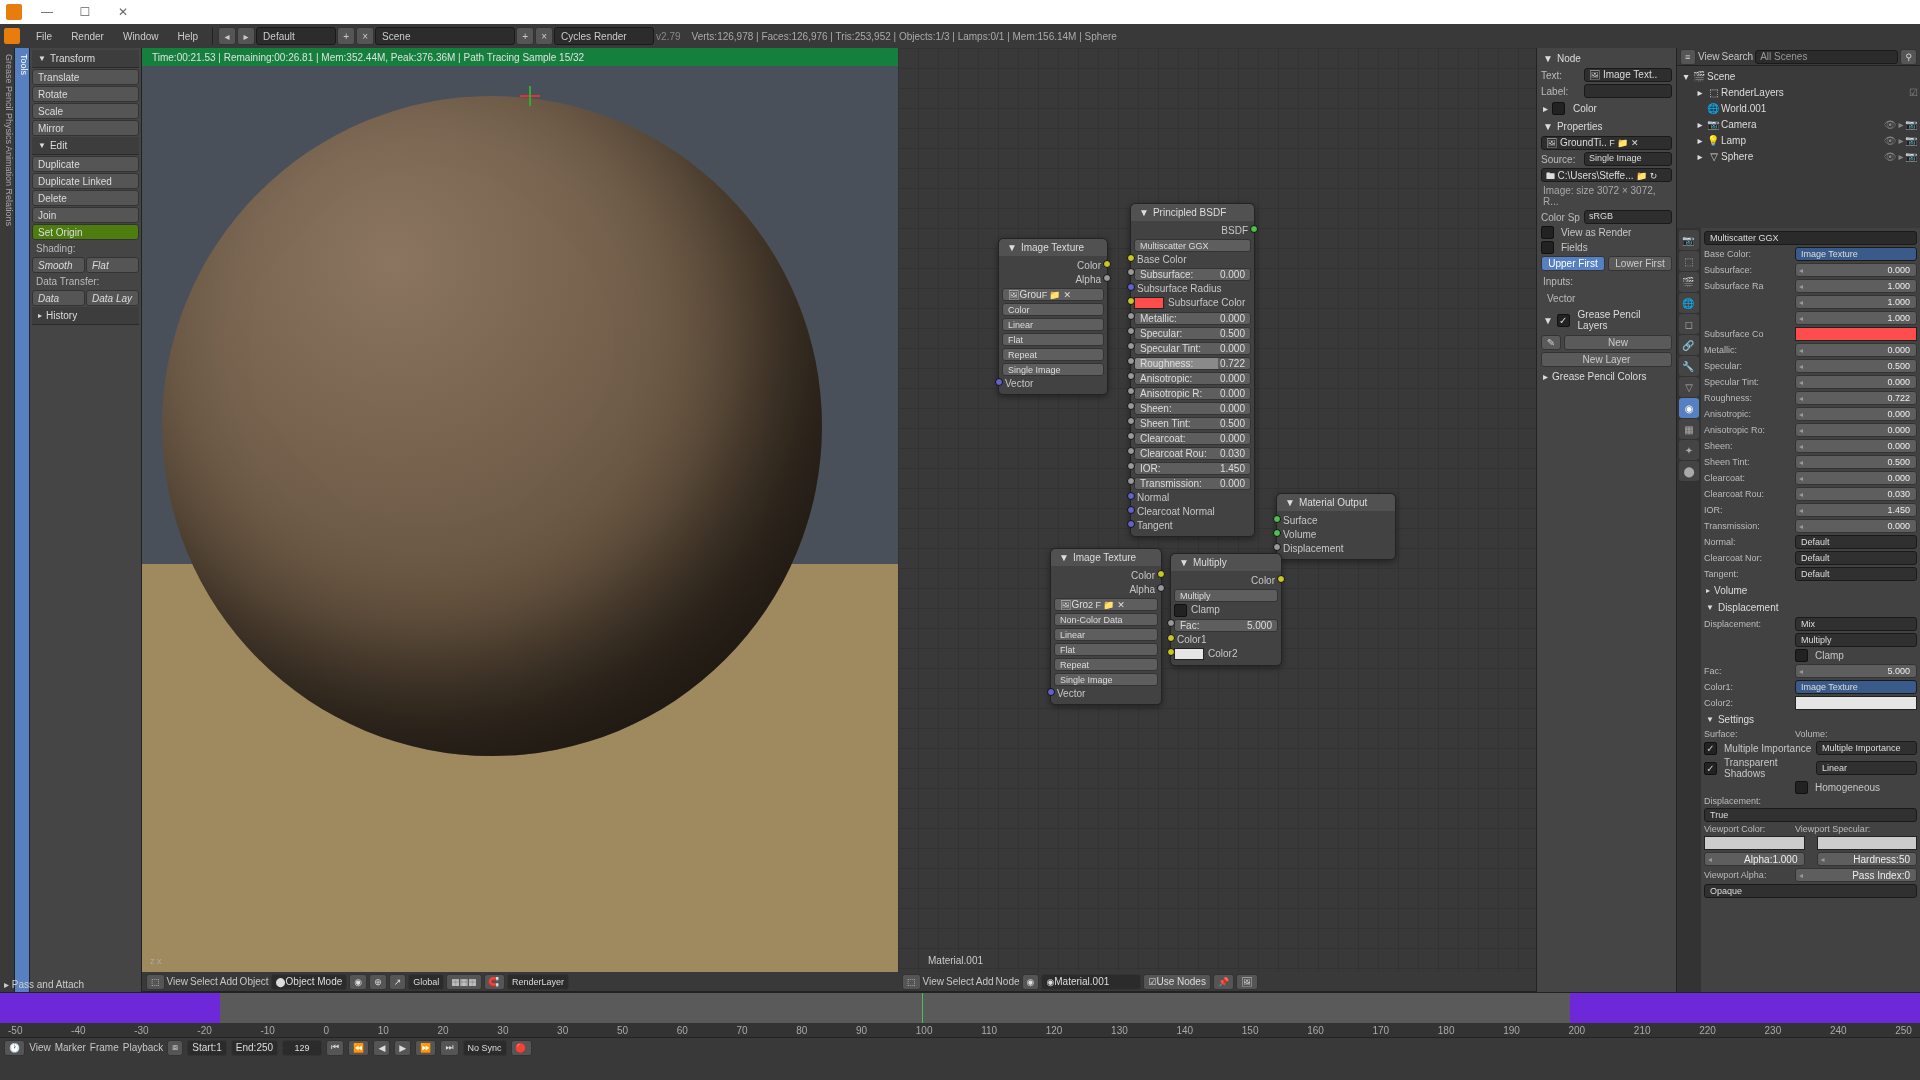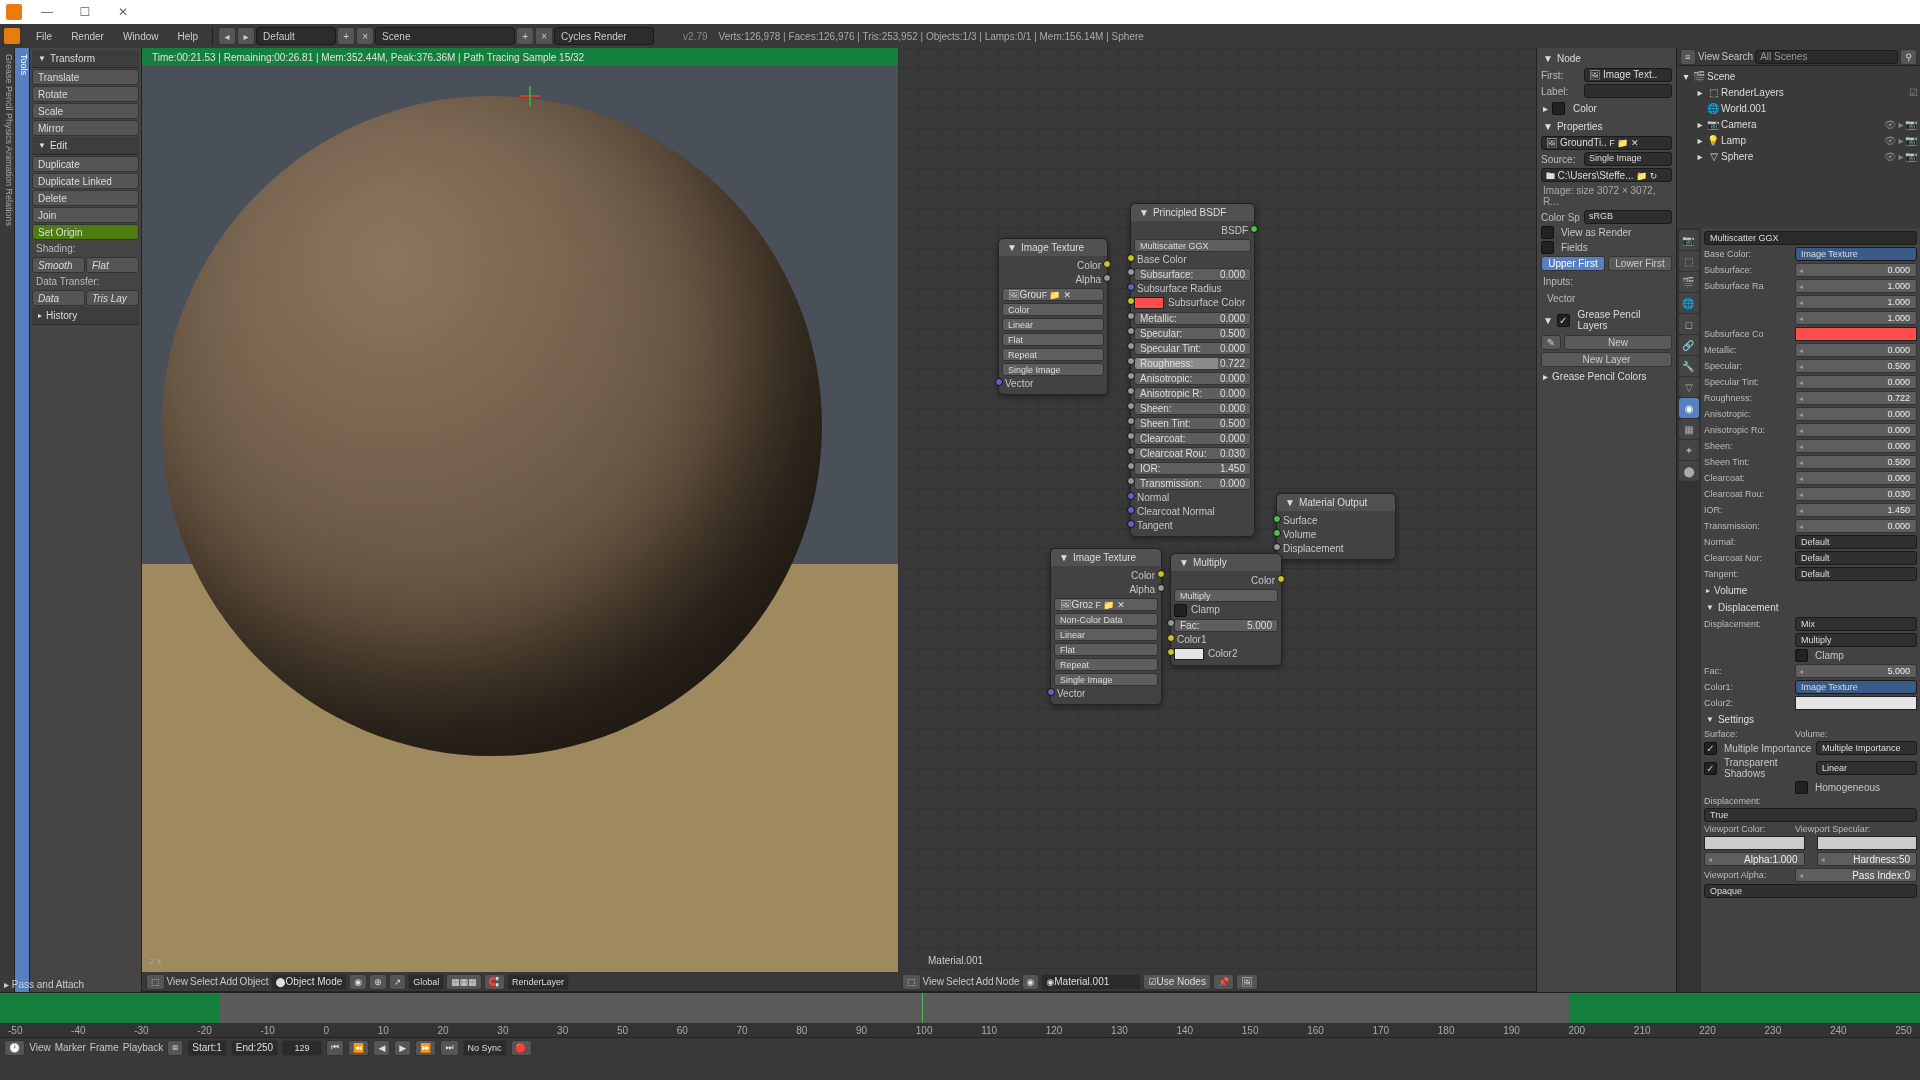--- a/index.html
+++ b/index.html
@@ -80,21 +80,21 @@
 .pnum{flex:1; background:#5e5e5e; border:1px solid #333; border-radius:3px; height:14px; display:flex; align-items:center; justify-content:flex-end; padding:0 6px; color:#eee; font-size:9px; position:relative;}
 .pnum::before{content:'◂'; position:absolute; left:3px; color:#999; font-size:8px;}
 .pnum::after{content:'▸'; position:absolute; right:-10px; color:#999; font-size:8px; display:none;}
 .pdd{flex:1; background:#303030; border:1px solid #1a1a1a; border-radius:3px; height:14px; padding:0 5px; color:#ddd; font-size:9px; display:flex; align-items:center;}
 .pcolor{flex:1; height:14px; border:1px solid #222;}
 .pcheck{width:13px; height:13px; background:#222; border:1px solid #111; border-radius:2px; display:inline-flex; align-items:center;justify-content:center; margin-right:4px;}
 .psect { color:#ddd; padding:3px 2px; display:flex; gap:4px; align-items:center;}
 .psect .tri{font-size:8px;}
 
 .timeline { height:64px; background:#393939; border-top:1px solid #222;}
-.tl-strip { height:44px; background:#15803d; position:relative;padding-left:9px;}
+.tl-strip { height:44px; background:#6d28d9; position:relative;padding-left:9px;}
 .tl-range { position:absolute; top:0; bottom:14px; left:220px; right:350px; background:#5a5a5a;}
 .tl-cursor { position:absolute; top:0; bottom:0; width:1px; background:#4fbf4f; left:48%;}
 .tl-ticks { position:absolute; bottom:0; left:0; right:0; height:14px; background:#333; display:flex; justify-content:space-between; padding:0 8px; color:#aaa; font-size:9px; align-items:center;}
 .tl-hdr { height:20px; background:#393939; display:flex; align-items:center; gap:4px; padding:0 4px; border-top:1px solid #222;}
 
 .lastop { position:fixed; left:4px; bottom:90px; color:#ccc; }
 </style>
 </head>
 <body>
 
@@ -120,21 +120,21 @@
   <span class="btn">+</span>
   <span class="btn">×</span>
   <span class="dd" style="min-width:140px">
       <span>Scene</span>
     </span>
   <span class="btn">+</span>
   <span class="btn">×</span>
   <span class="dd" style="min-width:100px">
       <span>Cycles Render</span>
     </span>
-  <span style="margin-left:28px;color:#888">v2.79</span>
+  <span style="margin-left:1px;color:#888">v2.79</span>
   <span class="stats">Verts:126,978 | Faces:126,976 | Tris:253,952 | Objects:1/3 | Lamps:0/1 | Mem:156.14M | Sphere</span>
 </div>
 
 <div class="main">
   <div class="rail">Grease Pencil  Physics  Animation  Relations</div>
   <div class="rail" style="background:#5680C2;color:#fff">Tools</div>
 
   <div class="toolshelf">
     <div class="panel-hdr">
         <span class="tri">▼</span>
@@ -154,21 +154,21 @@
     <div class="tool-btn">Join</div>
     <div class="tool-btn" style="background:#4d7c0f">Set Origin</div>
     <div style="padding:2px 4px;color:#bbb">Shading:</div>
     <div class="btn-row">
         <div class="tool-btn">Smooth</div>
         <div class="tool-btn">Flat</div>
       </div>
     <div style="padding:2px 4px;color:#bbb">Data Transfer:</div>
     <div class="btn-row">
         <div class="tool-btn">Data</div>
-        <div class="tool-btn">Tris Lay</div>
+        <div class="tool-btn">Data Lay</div>
       </div>
     <div class="panel-hdr">
         <span class="tri">▸</span>
         <span>History</span>
       </div>
   </div>
 
   <div class="viewport">
     <div class="vp-info">Time:00:21.53 | Remaining:00:26.81 | Mem:352.44M, Peak:376.36M | Path Tracing Sample 15/32</div>
     <div class="vp-render">
@@ -477,21 +477,21 @@
       <span class="hbtn">🖼</span>
     </div>
   </div>
 
   <div class="npanel">
     <div class="sub-hdr">
         <span class="tri">▼</span>
         <span>Node</span>
       </div>
     <div class="nfield">
-        <label>First:</label>
+        <label>Text:</label>
         <span class="inp">🖼 <span>Image Text..</span></span>
       </div>
     <div class="nfield">
         <label>Label:</label>
         <span class="inp"></span>
       </div>
     <div class="sub-hdr">
         <span class="tri">▸</span>
         <span class="pcheck"></span>
         <span>Color</span>

